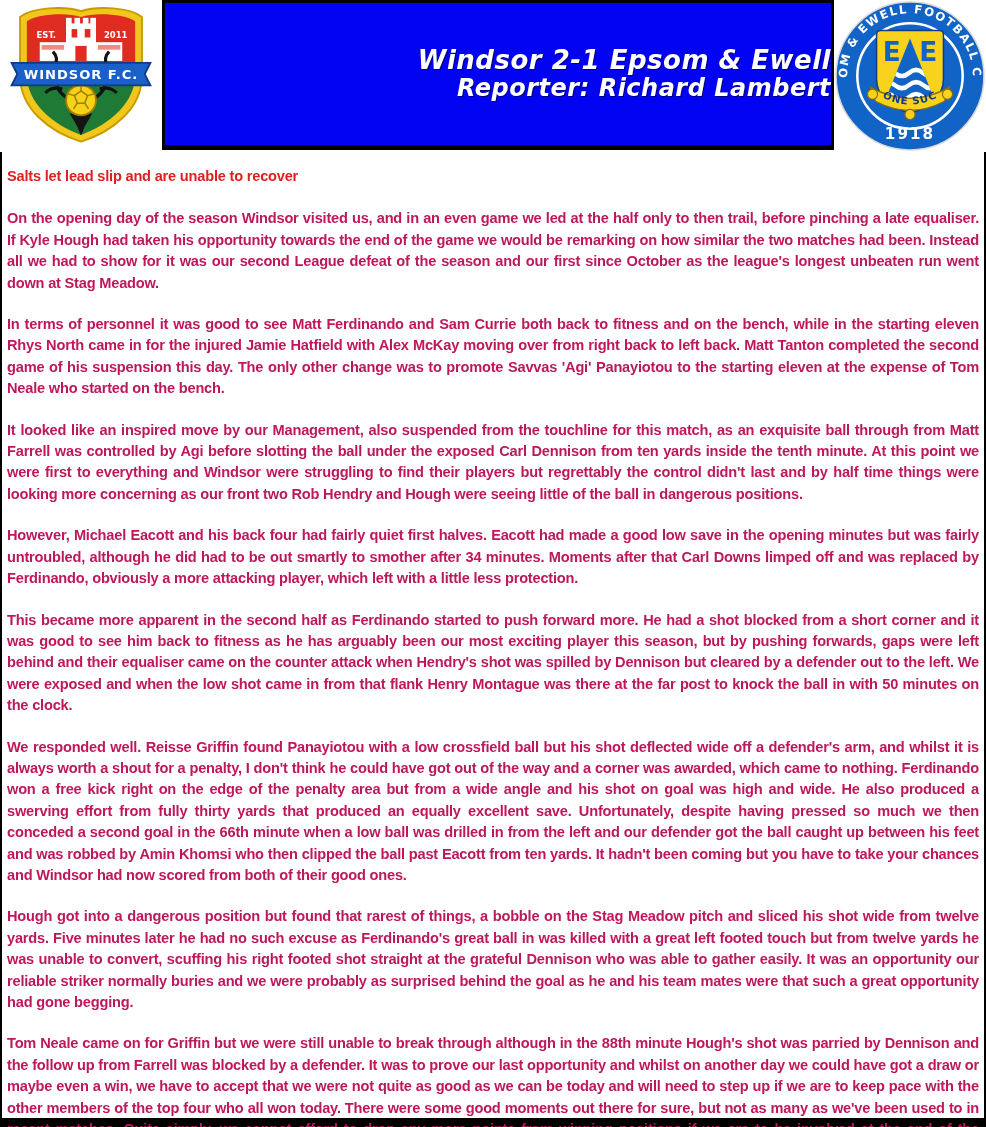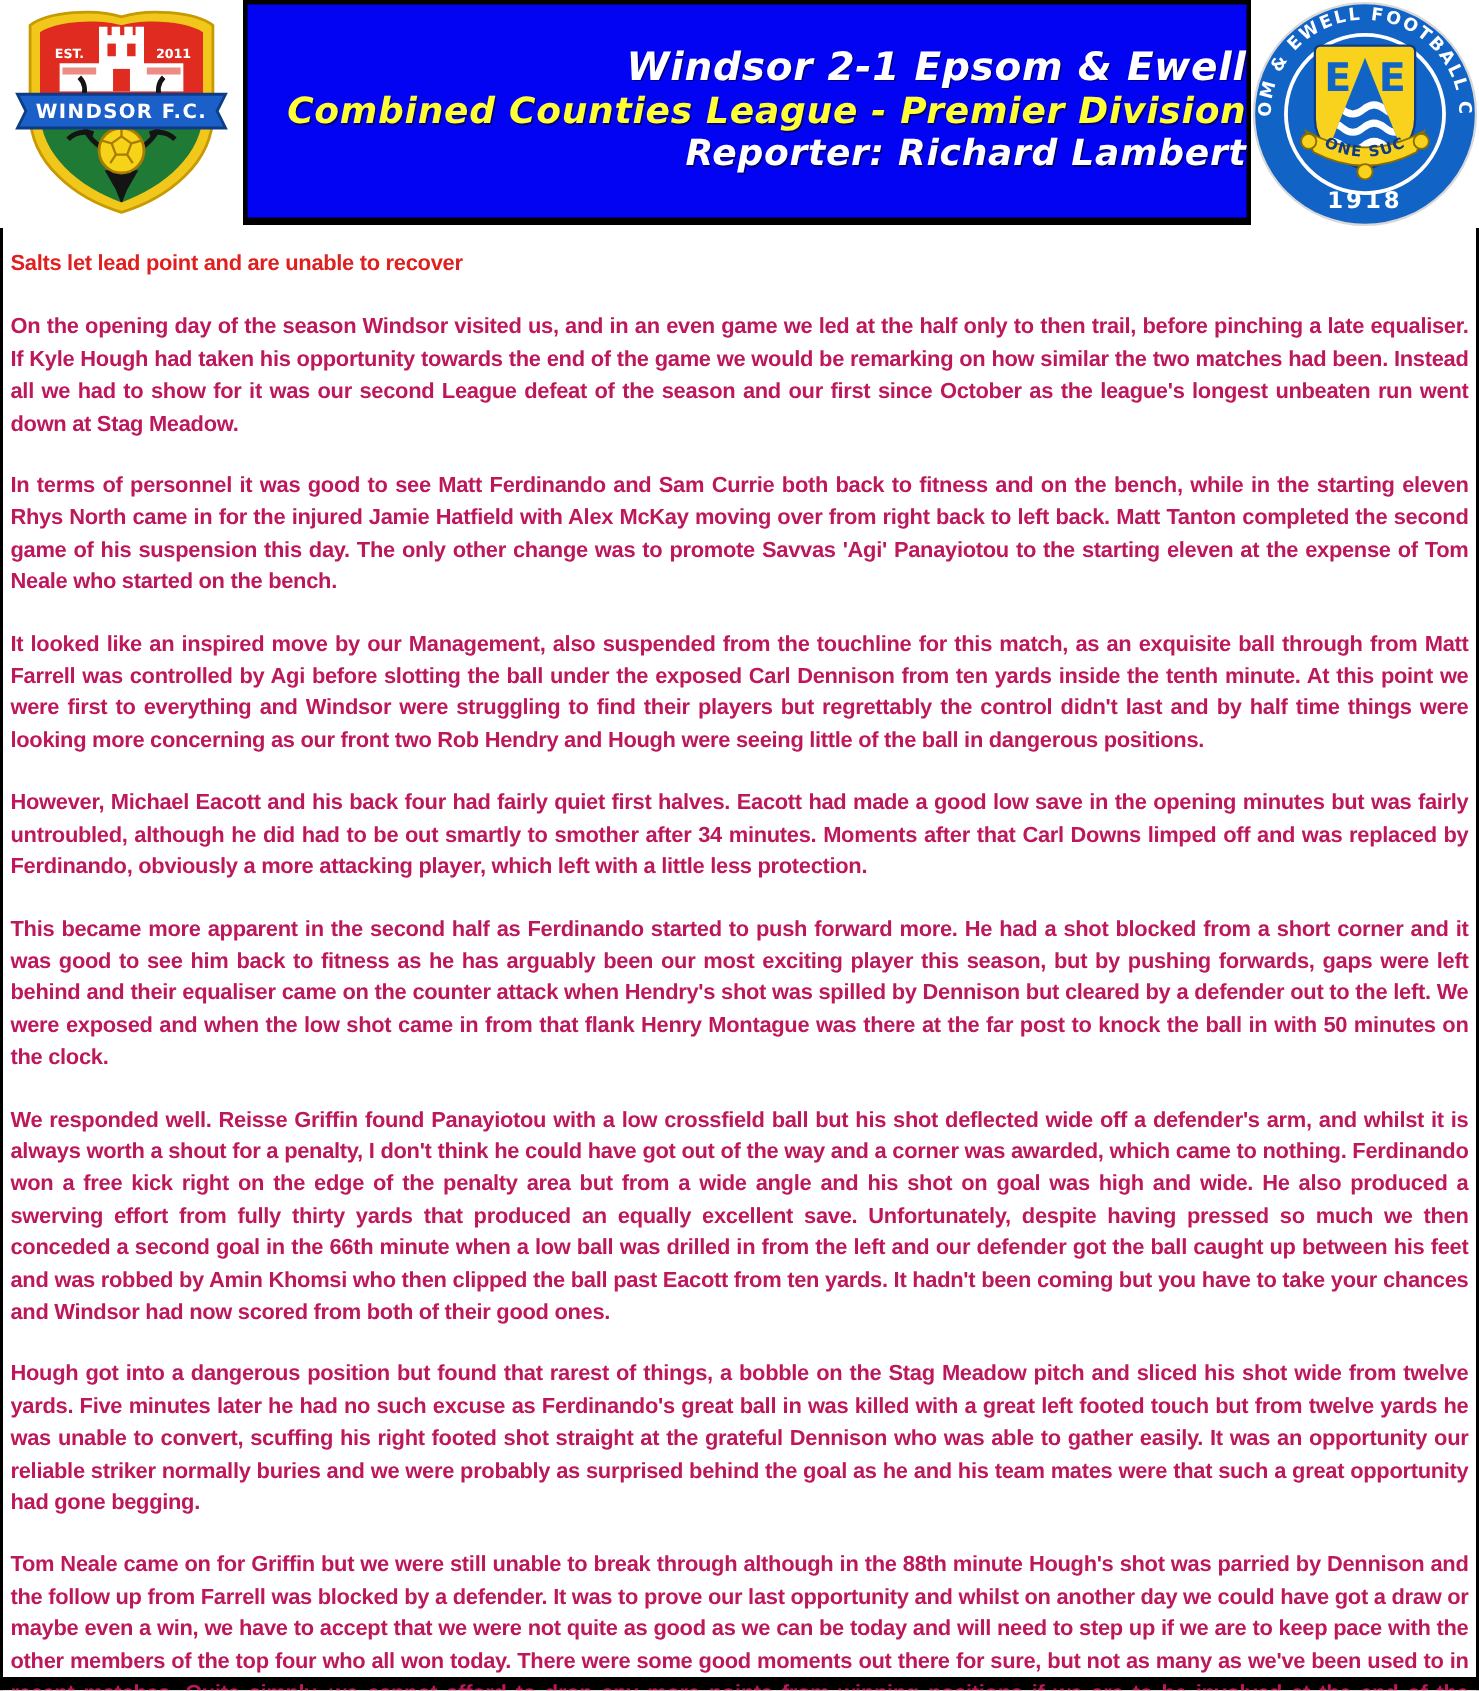--- a/index.html
+++ b/index.html
@@ -98,21 +98,20 @@
 
         <g>
           <polygon points="6,62 154,62 148,74 154,86 6,86 12,74" fill="#1B5FC8" stroke="#0E3C86" stroke-width="2"></polygon>
           <text x="80" y="79" font-size="14" font-weight="bold" fill="#ffffff" text-anchor="middle" letter-spacing="1">WINDSOR F.C.</text>
         </g>
       </svg>
     </div>
 
     <div class="banner">
       <div class="banner-line first c-white">Windsor 2-1 Epsom &amp; Ewell</div>
-      <div class="banner-line c-yellow">Combined Counties League - Premier Division</div>
       <div class="banner-line c-white">Reporter: Richard Lambert</div>
     </div>
 
     <div class="logo-box-right">
       <svg width="152" height="152" viewBox="0 0 150 150">
         <circle cx="75" cy="75" r="73" fill="#1263C6" stroke="#D8D8D8" stroke-width="1.5"></circle>
         <circle cx="75" cy="75" r="52" fill="none" stroke="#ffffff" stroke-width="2.5"></circle>
         <defs>
           <path id="arcTop" d="M 13 75 A 62 62 0 1 1 137 75"></path>
           <path id="scrollArc" d="M44 94 Q75 112 106 94"></path>
@@ -142,21 +141,21 @@
           <circle cx="75" cy="113" r="5" fill="#F8D21C" stroke="#8A6D00" stroke-width="1.2"></circle>
           <text font-size="10" font-weight="bold" fill="#0E3C86" letter-spacing="1">
             <textPath href="#scrollArc" startOffset="50%" text-anchor="middle">NONE SUCH</textPath>
           </text>
         </g>
       </svg>
     </div>
   </div>
 
   <div class="content">
-    <p class="headline">Salts let lead point and are unable to recover</p>
+    <p class="headline">Salts let lead slip and are unable to recover</p>
 
     <p class="body-para">On the opening day of the season Windsor visited us, and in an even game we led at the half only to then trail, before pinching a late equaliser. If Kyle Hough had taken his opportunity towards the end of the game we would be remarking on how similar the two matches had been. Instead all we had to show for it was our second League defeat of the season and our first since October as the league's longest unbeaten run went down at Stag Meadow.</p>
     <p class="body-para">In terms of personnel it was good to see Matt Ferdinando and Sam Currie both back to fitness and on the bench, while in the starting eleven Rhys North came in for the injured Jamie Hatfield with Alex McKay moving over from right back to left back. Matt Tanton completed the second game of his suspension this day. The only other change was to promote Savvas 'Agi' Panayiotou to the starting eleven at the expense of Tom Neale who started on the bench.</p>
     <p class="body-para">It looked like an inspired move by our Management, also suspended from the touchline for this match, as an exquisite ball through from Matt Farrell was controlled by Agi before slotting the ball under the exposed Carl Dennison from ten yards inside the tenth minute. At this point we were first to everything and Windsor were struggling to find their players but regrettably the control didn't last and by half time things were looking more concerning as our front two Rob Hendry and Hough were seeing little of the ball in dangerous positions.</p>
     <p class="body-para">However, Michael Eacott and his back four had fairly quiet first halves. Eacott had made a good low save in the opening minutes but was fairly untroubled, although he did  had to be out smartly to smother after 34 minutes. Moments after that Carl Downs limped off and was replaced by Ferdinando, obviously a more attacking player, which left with a little less protection.</p>
     <p class="body-para">This became more apparent in the second half as Ferdinando started to push forward more. He had a shot blocked from a short corner and it was good to see him back to fitness as he has arguably been our most exciting player this season, but by pushing forwards, gaps were left behind and their equaliser came on the counter attack when Hendry's shot was spilled by Dennison but cleared by a defender out to the left. We were exposed and when the low shot came in from that flank Henry Montague was there at the far post to knock the ball in with 50 minutes on the clock.</p>
     <p class="body-para">We responded well. Reisse Griffin found Panayiotou with a low crossfield ball but his shot deflected wide off a defender's arm, and whilst it is always worth a shout for a penalty, I don't think he could have got out of the way and a corner was awarded, which came to nothing. Ferdinando won a free kick right on the edge of the penalty area but from a wide angle and his shot on goal was high and wide. He also produced a swerving effort from fully thirty yards that produced an equally excellent save. Unfortunately, despite having pressed so much we then conceded a second goal in the 66th minute when a low ball was drilled in from the left and our defender got the ball caught up between his feet and was robbed by Amin Khomsi who then clipped the ball past Eacott from ten yards. It hadn't been coming but you have to take your chances and Windsor had now scored from both of their good ones.</p>
     <p class="body-para">Hough got into a dangerous position but found that rarest of things, a bobble on the Stag Meadow pitch and sliced his shot wide from twelve yards. Five minutes later he had no such excuse as Ferdinando's great ball in was killed with a great left footed touch but from twelve yards he was unable to convert, scuffing his right footed shot straight at the grateful Dennison who was able to gather easily. It was an opportunity our reliable striker normally buries and we were probably as surprised behind the goal as he and his team mates were that such a great opportunity had gone begging.</p>
     <p class="body-para">Tom Neale came on for Griffin but we were still unable to break through although in the 88th minute Hough's shot was parried by Dennison and the follow up from Farrell was blocked by a defender. It was to prove our last opportunity and whilst on another day we could have got a draw or maybe even a win, we have to accept that we were not quite as good as we can be today and will need to step up if we are to keep pace with the other members of the top four who all won today. There were some good moments out there for sure, but not as many as we've been used to in recent matches. Quite simply, we cannot afford to drop any more points from winning positions if we are to be involved at the end of the season.</p>
 

